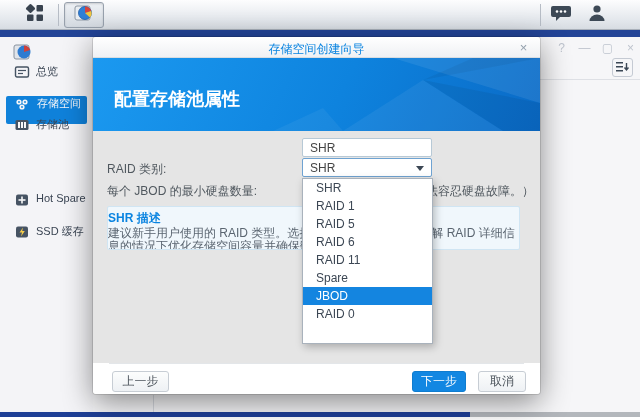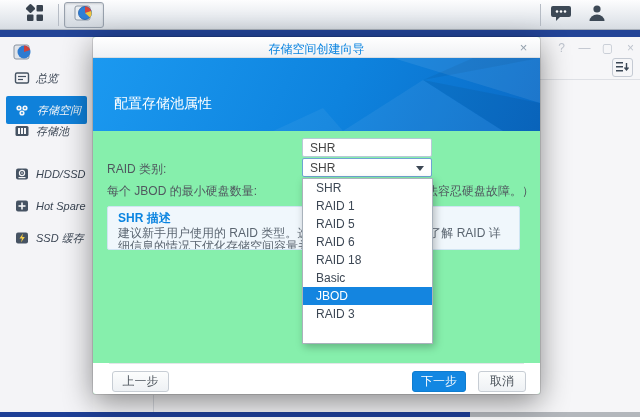--- a/index.html
+++ b/index.html
@@ -13,61 +13,61 @@
   .tb-menu { left:14px; width:42px; }
   .tb-app  { left:64px; width:40px; background:linear-gradient(#eef1f5,#d3d9e0); border:1px solid #97a0ac; box-shadow:inset 0 1px 2px rgba(0,0,0,.15); }
   .tb-sep { position:absolute; top:4px; width:1px; height:22px; background:#b6bcc5; }
   .tb-right { top:4px; width:30px; height:22px; }
 
   
   .top-strip { position:absolute; left:0; top:30px; width:640px; height:7px; background:#24469b; z-index:1; }
   .bg-window { position:absolute; left:0; top:37px; width:640px; height:375px; background:#fff; z-index:1; }
   .bg-sidebar { position:absolute; left:0; top:0; width:93px; height:375px; background:#fdfdfe; }
   .bg-appicon { position:absolute; left:13px; top:5px; width:20px; height:20px; }
-  .sb-item { position:absolute; left:6px; width:81px; height:28px; display:flex; align-items:center; gap:6px;
-    padding-left:8px; font-size:11px; color:#3c4754; border-radius:2px; cursor:pointer;font-style:italic; }
+  .sb-item { position:absolute; left:6px; width:81px; height:28px; display:flex; gap:6px;
+    padding-left:8px; font-size:11px; color:#3c4754; border-radius:2px; cursor:pointer; }
   .sb-item.selected { background:#0f86e0; color:#ffffff;gap:7px; }
   .sb-icon { width:16px; height:16px; flex:0 0 16px; }
   .win-ctrl { position:absolute; top:4px; width:17px; height:14px; text-align:center; font-size:12px;
     color:#c6ccd4; line-height:14px; cursor:pointer; }
   .sort-btn { position:absolute; left:612px; top:21px; width:21px; height:19px; border:1px solid #ccd2d9;
     border-radius:3px; background:#fff; display:flex; align-items:center; justify-content:center; cursor:pointer; }
   .toolbar-line { position:absolute; left:540px; top:42px; width:100px; height:1px; background:#e6e9ec; }
   .content-divider { position:absolute; left:153px; top:358px; width:1px; height:17px; background:#dfe2e6; }
   .dim { position:absolute; left:0; top:30px; width:640px; height:382px; background:rgba(15,35,70,.04); z-index:2; }
 
   
   .bottom-strip { position:absolute; left:0; top:412px; width:640px; height:5px; background:#b3b7bc; z-index:1; }
   .bottom-strip .blue { position:absolute; left:0; top:0; width:470px; height:5px; background:#1e3f96; }
 
   
-  .dialog { position:absolute; left:93px; top:37px; width:447px; height:357px; background:#86efac; z-index:3;
+  .dialog { position:absolute; left:93px; top:37px; width:447px; height:357px; background:#e5e5e5; z-index:3;
     border-radius:3px; box-shadow:0 8px 30px rgba(0,0,0,.45), 0 0 0 1px rgba(0,0,0,.12); }
   .dlg-titlebar { position:absolute; left:0; top:0; width:447px; height:21px;
     background:linear-gradient(#ffffff,#eff1f4); border-bottom:1px solid #d9dde1; border-radius:3px 3px 0 0; }
   .dlg-title { position:absolute; left:0; top:4px; width:447px; text-align:center; font-size:12px; color:#0a84e0; }
   .dlg-close { position:absolute; right:9px; top:3px; width:15px; height:15px; font-size:13px; line-height:15px;
     text-align:center; color:#93a0ac; cursor:pointer; }
   .dlg-bluehead { position:absolute; left:0; top:21px; width:447px; height:73px; overflow:hidden;
     background:linear-gradient(115deg,#1b99f0 0%,#0e83de 55%,#0a6ac6 100%); }
   .dlg-bluehead svg { position:absolute; left:0; top:0; }
-  .dlg-heading { position:absolute; left:21px; top:37px; font-size:14px; font-weight:normal; color:#ffffff; }
+  .dlg-heading { position:absolute; left:21px; top:29px; font-size:18px; font-weight:bold; color:#ffffff; }
 
   .fld-label { position:absolute; left:14px; font-size:12px; color:#50585f; }
   .fld-input { position:absolute; left:209px; width:130px; height:19px; border:1px solid #b7c9d6; border-radius:2px;
     background:#fff; font-size:12px; color:#444; padding:0 7px; font-family:inherit; }
   .fld-select { position:absolute; left:209px; top:121px; width:130px; height:19px; border:1px solid #6fa3d2;
     border-radius:2px; background:#fff; font-size:12px; color:#444; display:flex; align-items:center;
     padding:0 7px; cursor:pointer; }
   .fld-select .arrow { position:absolute; right:7px; top:7px; width:0; height:0;
     border-left:4px solid transparent; border-right:4px solid transparent; border-top:5px solid #3c4754; }
   .min-disk-value { position:absolute; left:299px; top:146px; font-size:12px; color:#50585f; white-space:nowrap; }
 
   .info-box { position:absolute; left:14px; top:169px; width:413px; height:44px; background:#f0f7fc;
-    border:1px solid #d0e5f3; border-radius:2px; padding:5px 10px; overflow:hidden; }
+    border:1px solid #d0e5f3; border-radius:2px; padding:5px 0; overflow:hidden; }
   .info-title { font-size:12px; font-weight:bold; color:#0a84e0; line-height:13px; }
   .info-text { font-size:12px; color:#5a6570; line-height:13px; margin-top:2px; }
 
   .dropdown { position:absolute; left:209px; top:141px; width:131px; height:166px; background:#ffffff;
     border:1px solid #a9b2bc; box-shadow:2px 3px 8px rgba(0,0,0,.25); z-index:5; }
   .dd-item { height:18px; line-height:18px; padding-left:13px; font-size:12px; color:#3c4754; cursor:pointer; }
   .dd-item.hl { background:#1485e0; color:#ffffff; }
 
   .dlg-footer { position:absolute; left:0; top:326px; width:447px; height:31px; background:#fff; border-radius:0 0 3px 3px; }
   .dlg-footer::before { content:""; position:absolute; left:16px; right:16px; top:0; height:1px; background:#e3e6e9; }
@@ -168,31 +168,20 @@
           <svg width="16" height="16" viewBox="0 0 16 16">
             <rect x="1.5" y="3" width="13" height="10" rx="1.5" fill="#485664"></rect>
             <rect x="4" y="5" width="2" height="6" fill="#fff"></rect>
               <rect x="7" y="5" width="2" height="6" fill="#fff"></rect>
               <rect x="10" y="5" width="2" height="6" fill="#fff"></rect>
           </svg>
         </span>
         <span>存储池</span>
       </div>
 
-      <div class="sb-item" style="top:123px">
-        <span class="sb-icon">
-          <svg width="16" height="16" viewBox="0 0 16 16">
-            <rect x="2" y="2.5" width="12" height="11" rx="2" fill="#485664"></rect>
-            <circle cx="8" cy="7" r="2.6" fill="none" stroke="#fff" stroke-width="1.2"></circle>
-            <circle cx="8" cy="7" r="0.8" fill="#fff"></circle>
-            <rect x="4.5" y="11" width="7" height="1.2" fill="#fff"></rect>
-          </svg>
-        </span>
-        <span>HDD/SSD</span>
-      </div>
 
       <div class="sb-item" style="top:155px">
         <span class="sb-icon">
           <svg width="16" height="16" viewBox="0 0 16 16">
             <rect x="2" y="2.5" width="12" height="11" rx="2" fill="#485664"></rect>
             <rect x="7.2" y="4.5" width="1.6" height="7" fill="#fff"></rect>
             <rect x="4.5" y="7.2" width="7" height="1.6" fill="#fff"></rect>
           </svg>
         </span>
         <span>Hot Spare</span>
@@ -265,24 +254,24 @@
     <div class="info-box">
       <div class="info-title">SHR 描述</div>
       <div class="info-text">建议新手用户使用的 RAID 类型。选择此类型可让您在无需了解 RAID 详细信息的情况下优化存储空间容量并确保数据冗余。</div>
     </div>
 
     <div class="dropdown">
       <div class="dd-item">SHR</div>
       <div class="dd-item">RAID 1</div>
       <div class="dd-item">RAID 5</div>
       <div class="dd-item">RAID 6</div>
-      <div class="dd-item">RAID 18</div>
-      <div class="dd-item">Basic</div>
+      <div class="dd-item">RAID 11</div>
+      <div class="dd-item">Spare</div>
       <div class="dd-item hl">JBOD</div>
-      <div class="dd-item">RAID 3</div>
+      <div class="dd-item">RAID 0</div>
     </div>
 
     <div class="dlg-footer">
       <div class="btn btn-back">上一步</div>
       <div class="btn btn-next">下一步</div>
       <div class="btn btn-cancel">取消</div>
     </div>
   </div>
 
 </div>

